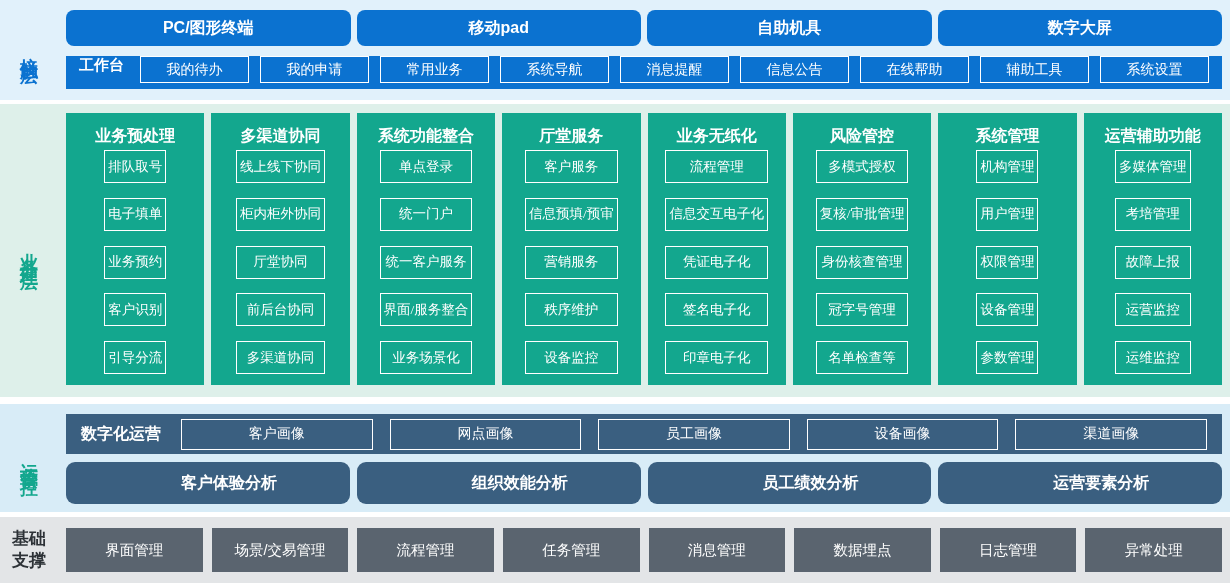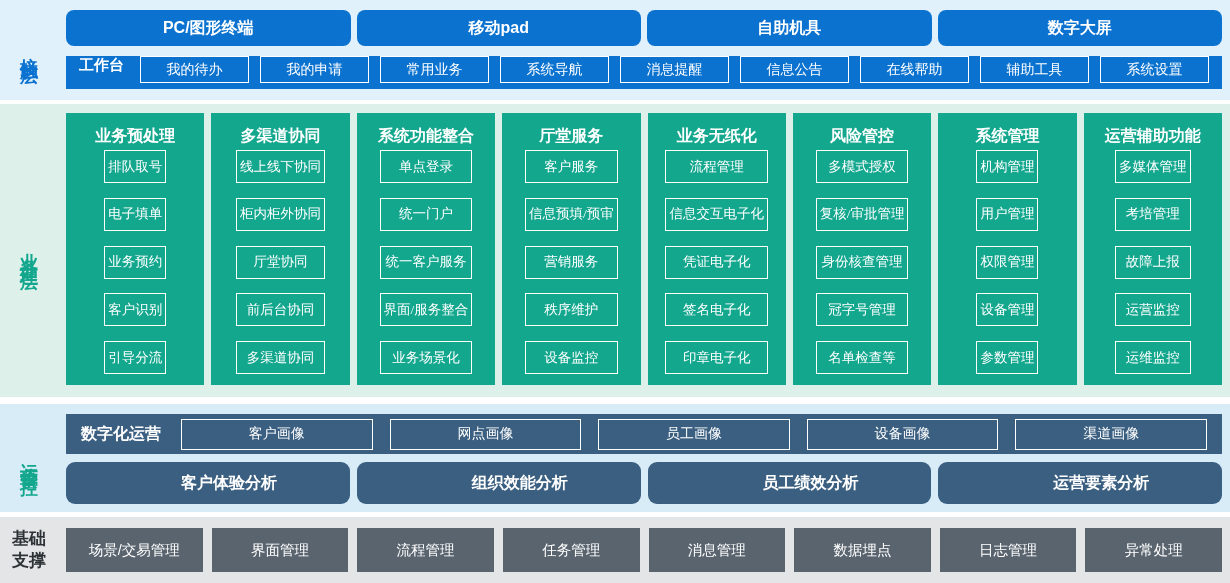--- a/index.html
+++ b/index.html
@@ -244,22 +244,22 @@
     <div class="an-btn">组织效能分析</div>
     <div class="an-btn">员工绩效分析</div>
     <div class="an-btn">运营要素分析</div>
   </div>
 </div>
 
 <div class="band band4">
   <div class="flabel">基础支撑</div>
 
   <div class="foundation-row">
+    <div class="fd-btn">界面管理</div>
     <div class="fd-btn">场景/交易管理</div>
-    <div class="fd-btn">界面管理</div>
     <div class="fd-btn">流程管理</div>
     <div class="fd-btn">任务管理</div>
     <div class="fd-btn">消息管理</div>
     <div class="fd-btn">数据埋点</div>
     <div class="fd-btn">日志管理</div>
     <div class="fd-btn">异常处理</div>
   </div>
 </div>
 
 </body></html>

